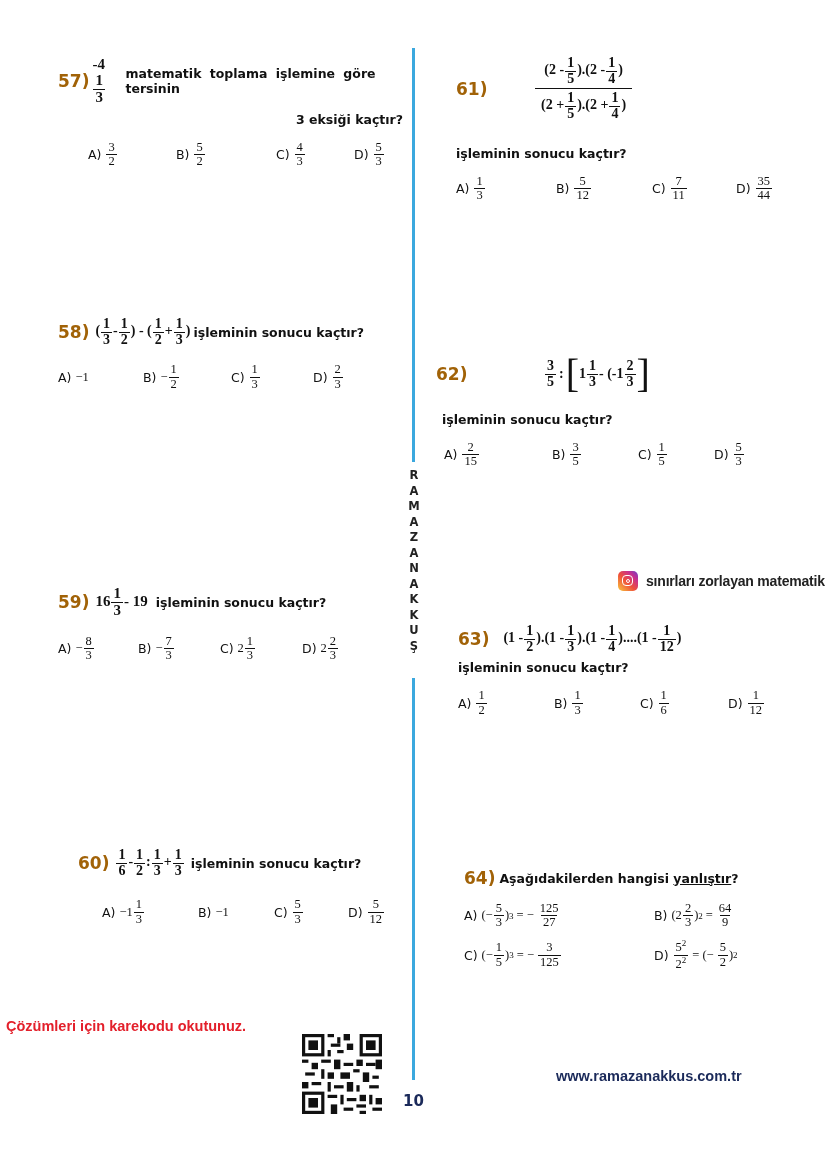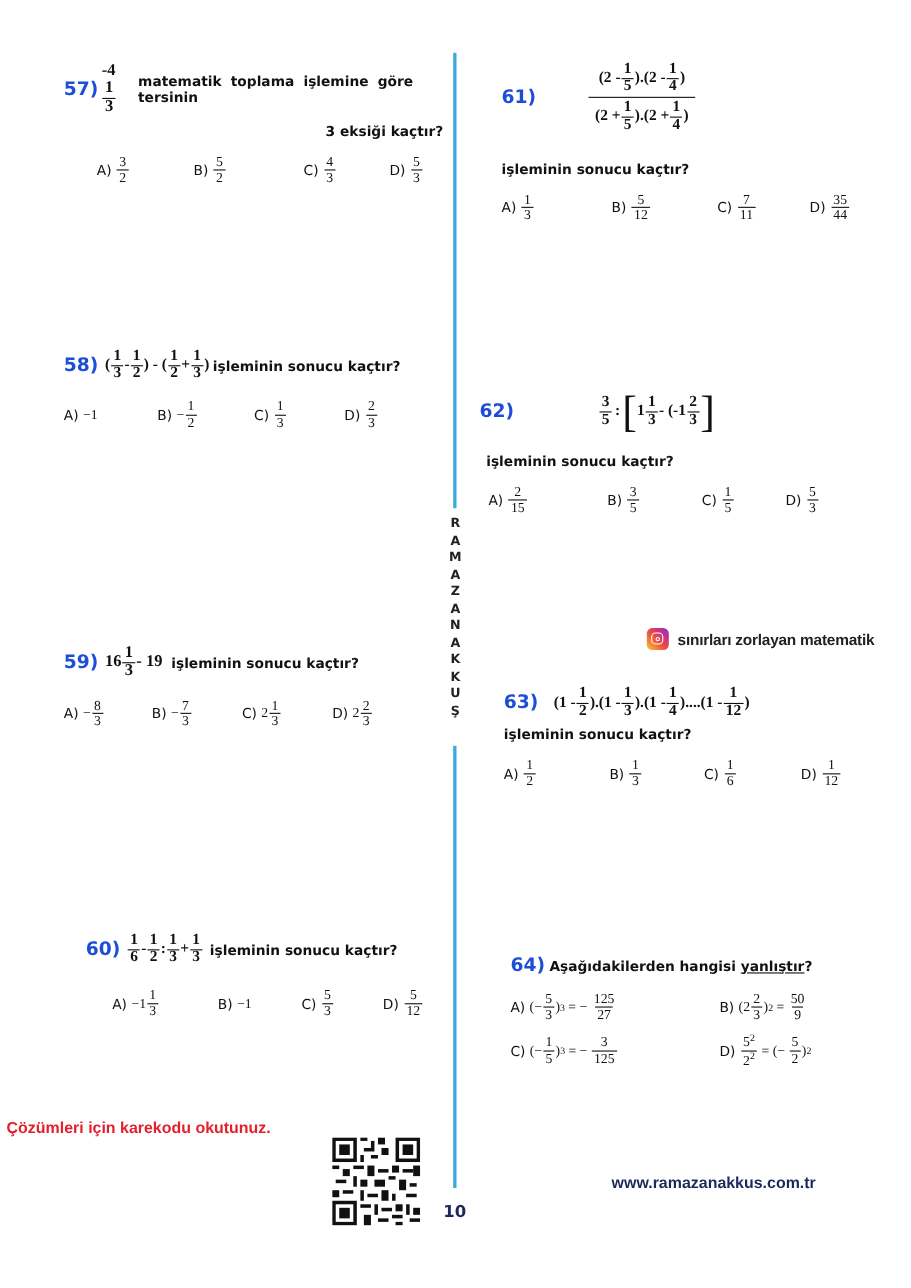--- a/index.html
+++ b/index.html
@@ -1,19 +1,19 @@
 <!DOCTYPE html>
 <html><head>
 <meta charset="utf-8">
 <style>
   html, body { margin: 0; padding: 0; background: #ffffff; }
   body { width: 828px; height: 1171px; position: relative; overflow: hidden;
          font-family: "DejaVu Sans", sans-serif; color: #111; }
   .abs { position: absolute; }
-  .qnum { color: #1d4ed8; font-weight: bold; font-size: 17px; font-family: "DejaVu Sans", sans-serif; }
+  .qnum { color: #a16207; font-weight: bold; font-size: 17px; font-family: "DejaVu Sans", sans-serif; }
   .stem { font-weight: bold; font-size: 12.5px; font-family: "DejaVu Sans", sans-serif; }
   .math { font-family: "Liberation Serif", serif; font-weight: bold; font-size: 15px; }
   .mathr { font-family: "Liberation Serif", serif; font-weight: normal; font-size: 15px; }
   .frac { display: inline-flex; flex-direction: column; align-items: center; vertical-align: middle; line-height: 1.05; margin: 0 1px; }
   .frac .n { padding: 0 2px; }
   .frac .d { border-top: 1.2px solid #111; padding: 0 2px; }
   .opt { font-size: 12.5px; display: inline-flex; align-items: center; }
   .opt-letter { font-family: "DejaVu Sans", sans-serif; font-size: 12.5px; margin-right: 4px; }
   .row { display: flex; align-items: center; }
   .divider { background: #3ba8de; width: 3px; }
@@ -406,21 +406,21 @@
     <span class="opt">
         <span class="opt-letter">D)</span>
         <span class="frac">
           <span class="n">5</span>
           <span class="d">3</span>
         </span>
       </span>
   </div>
 </div>
 
-<div class="abs row" style="left:588px; top:571px;">
+<div class="abs row" style="left:618px; top:571px;">
   <span class="insta"></span>
   <span style="margin-left:8px; font-family:'Liberation Sans', sans-serif; font-weight:bold; font-size:14px; color:#222; letter-spacing:-0.2px;">sınırları zorlayan matematik</span>
 </div>
 
 <div class="abs" style="left:458px; top:624px; width:360px;">
   <div class="row">
     <span class="qnum">63)</span>
     <span class="math" style="margin-left:14px; font-size:14px;">
       <span>(1 -</span><span class="frac">
           <span class="n">1</span>
@@ -495,21 +495,21 @@
         <span class="opt-letter">B)</span>
         <span>(2</span>
         <span class="frac">
           <span class="n">2</span>
           <span class="d">3</span>
         </span>
         <span>)</span>
         <span class="sup">2</span>
         <span style="margin:0 3px;">=</span>
         <span class="frac">
-          <span class="n">50</span>
+          <span class="n">64</span>
           <span class="d">9</span>
         </span>
       </span>
   </div>
   <div class="row mathr" style="margin-top:10px;">
     <span class="opt" style="width:190px;">
         <span class="opt-letter">C)</span>
         <span>(−</span>
         <span class="frac">
           <span class="n">1</span>

